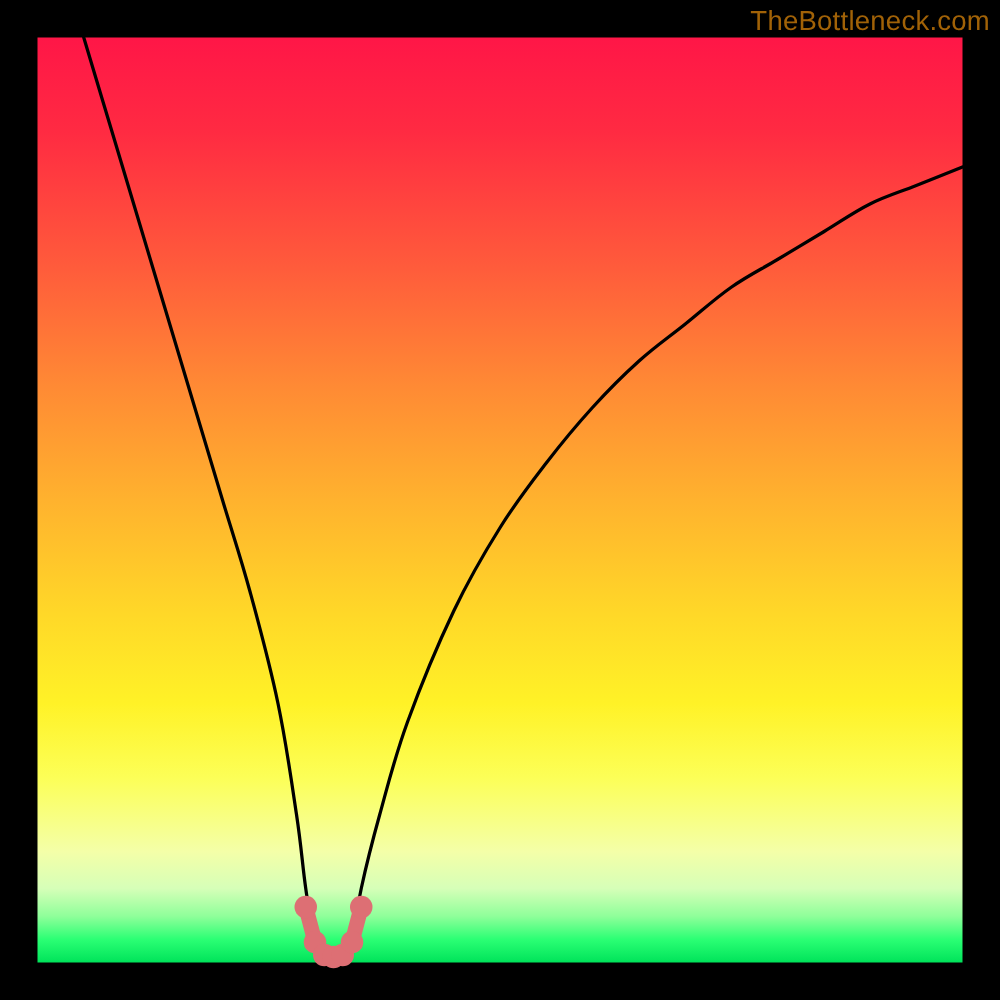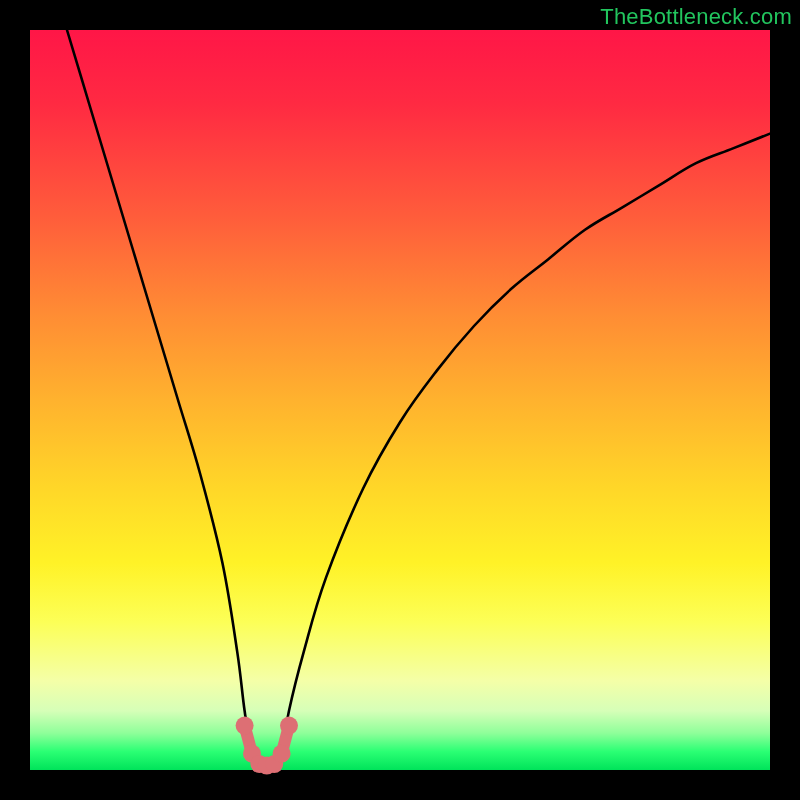--- a/index.html
+++ b/index.html
@@ -39,21 +39,21 @@
       #d6ffb8 92%,
       #8fff9a 95%,
       #2bff74 97.5%,
       #00e35a 100%
     );
   }
   .watermark {
     position: absolute;
     top: 4px;
     right: 8px;
-    color: #22c55e;
+    color: #a16207;
     font-size: 22px;
     font-weight: 500;
     letter-spacing: 0.2px;
     user-select: none;
   }
   svg.curve {
     position: absolute;
     top: 0;
     left: 0;
     width: 740px;

